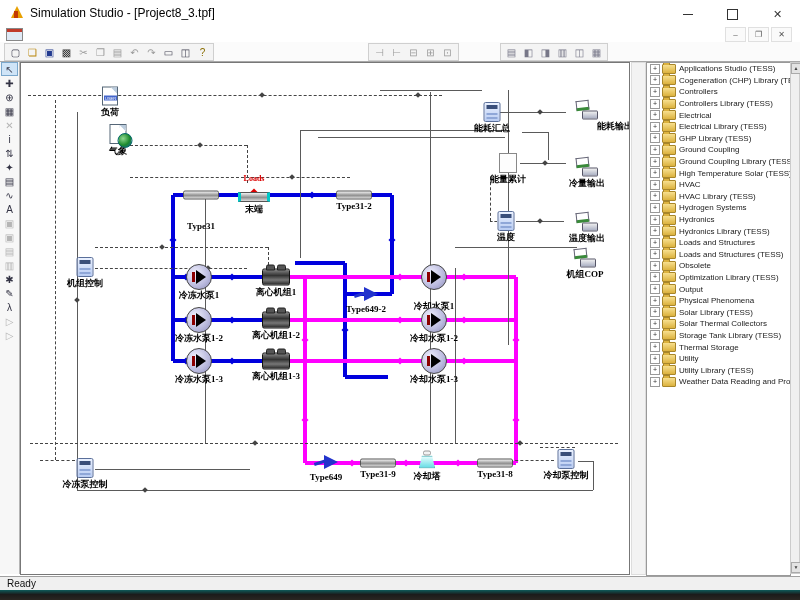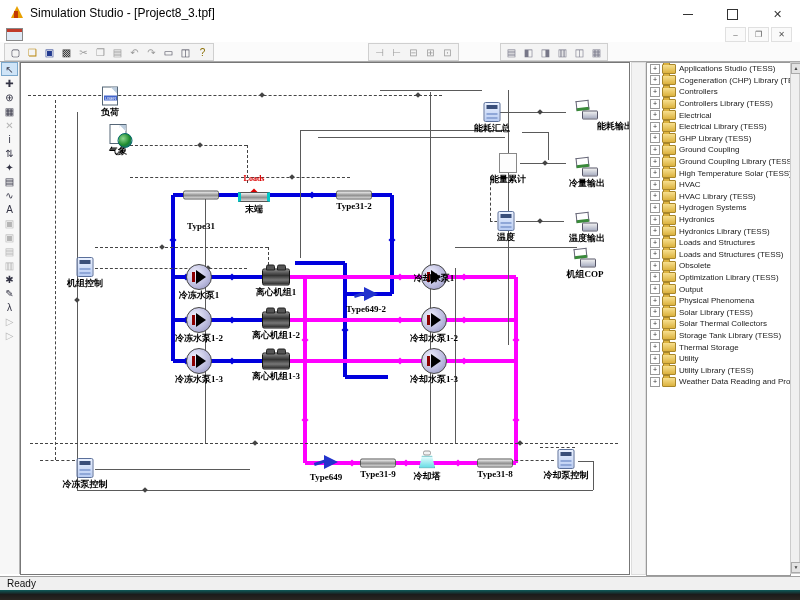--- a/index.html
+++ b/index.html
@@ -334,21 +334,21 @@
       <div class="ic-chiller"></div>
     </div>
     <div class="comp-label" style="left: 255px; top: 308px;">离心机组1-3</div>
     <div class="comp" style="left: 345px; top: 231px;">
       <div class="ic-diverter"></div>
     </div>
     <div class="comp-label" style="left: 345px; top: 241px;">Type649-2</div>
     <div class="comp" style="left: 413px; top: 214px;">
       <div class="ic-pump"></div>
     </div>
-    <div class="comp-label" style="left: 413px; top: 210px;">冷却水泵1</div>
+    <div class="comp-label" style="left: 413px; top: 238px;">冷却水泵1</div>
     <div class="comp" style="left: 413px; top: 257px;">
       <div class="ic-pump"></div>
     </div>
     <div class="comp-label" style="left: 413px; top: 270px;">冷却水泵1-2</div>
     <div class="comp" style="left: 413px; top: 298px;">
       <div class="ic-pump"></div>
     </div>
     <div class="comp-label" style="left: 413px; top: 311px;">冷却水泵1-3</div>
     <div class="comp" style="left: 305px; top: 399px;">
       <div class="ic-diverter"></div>

